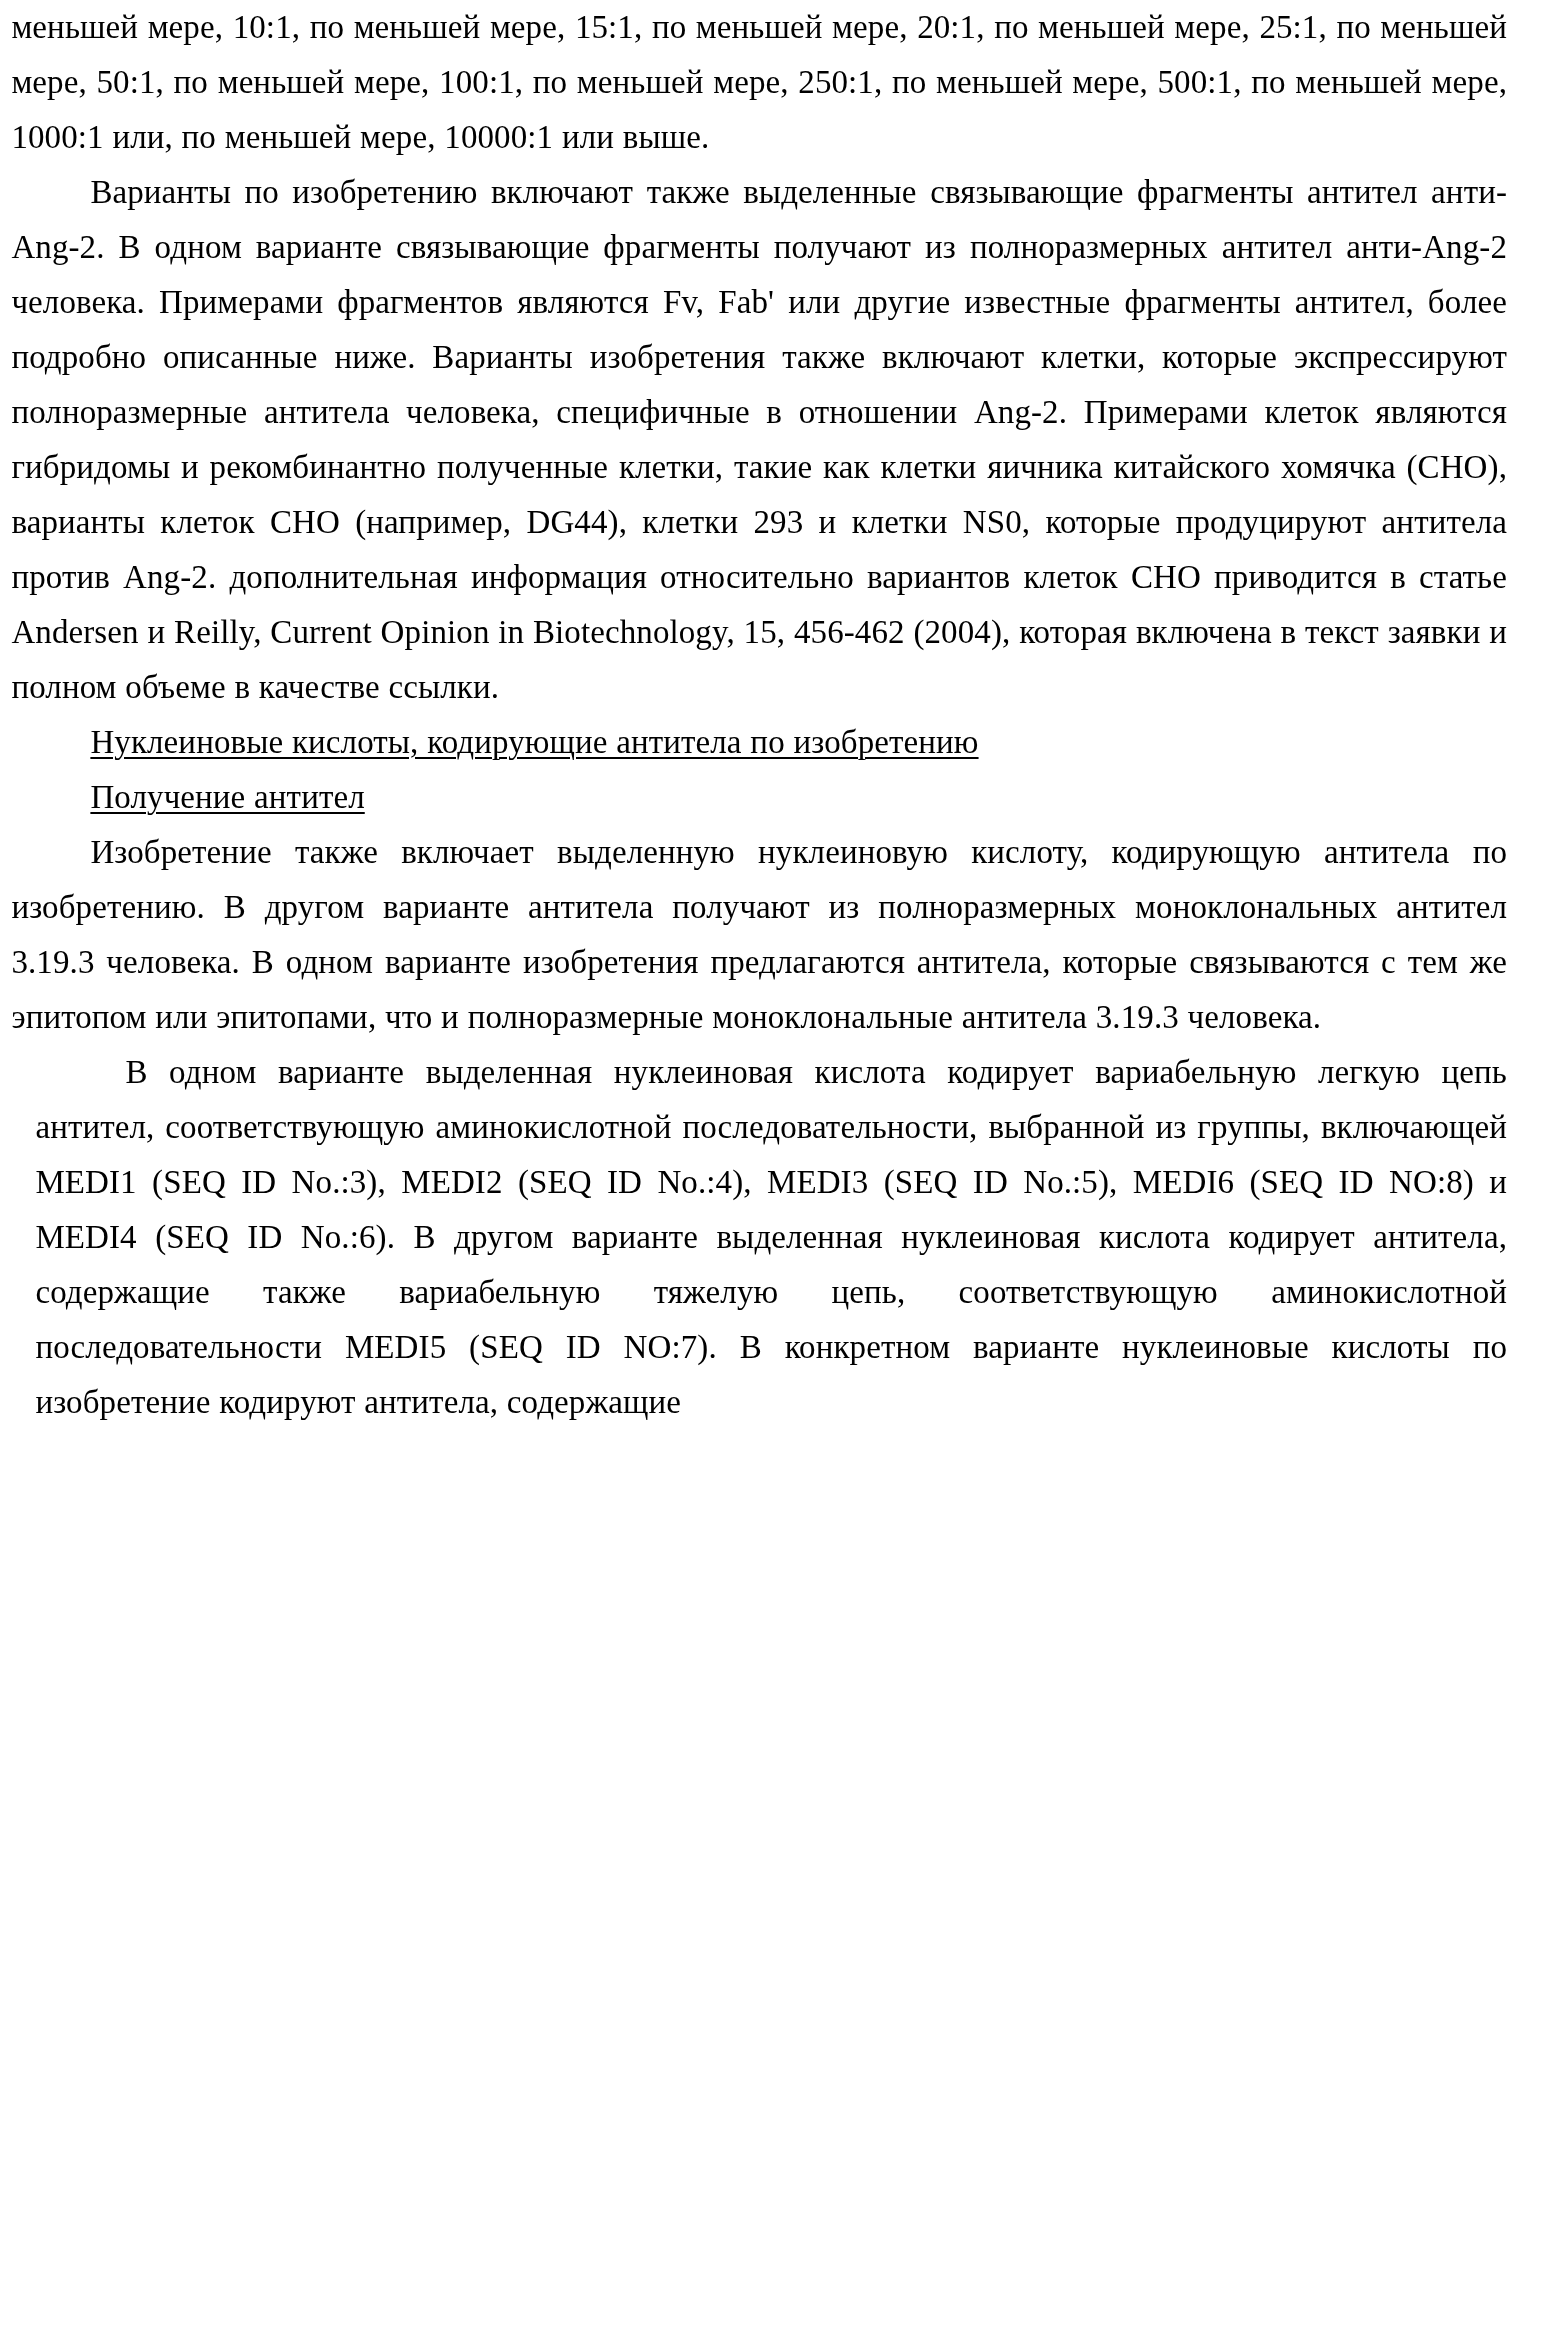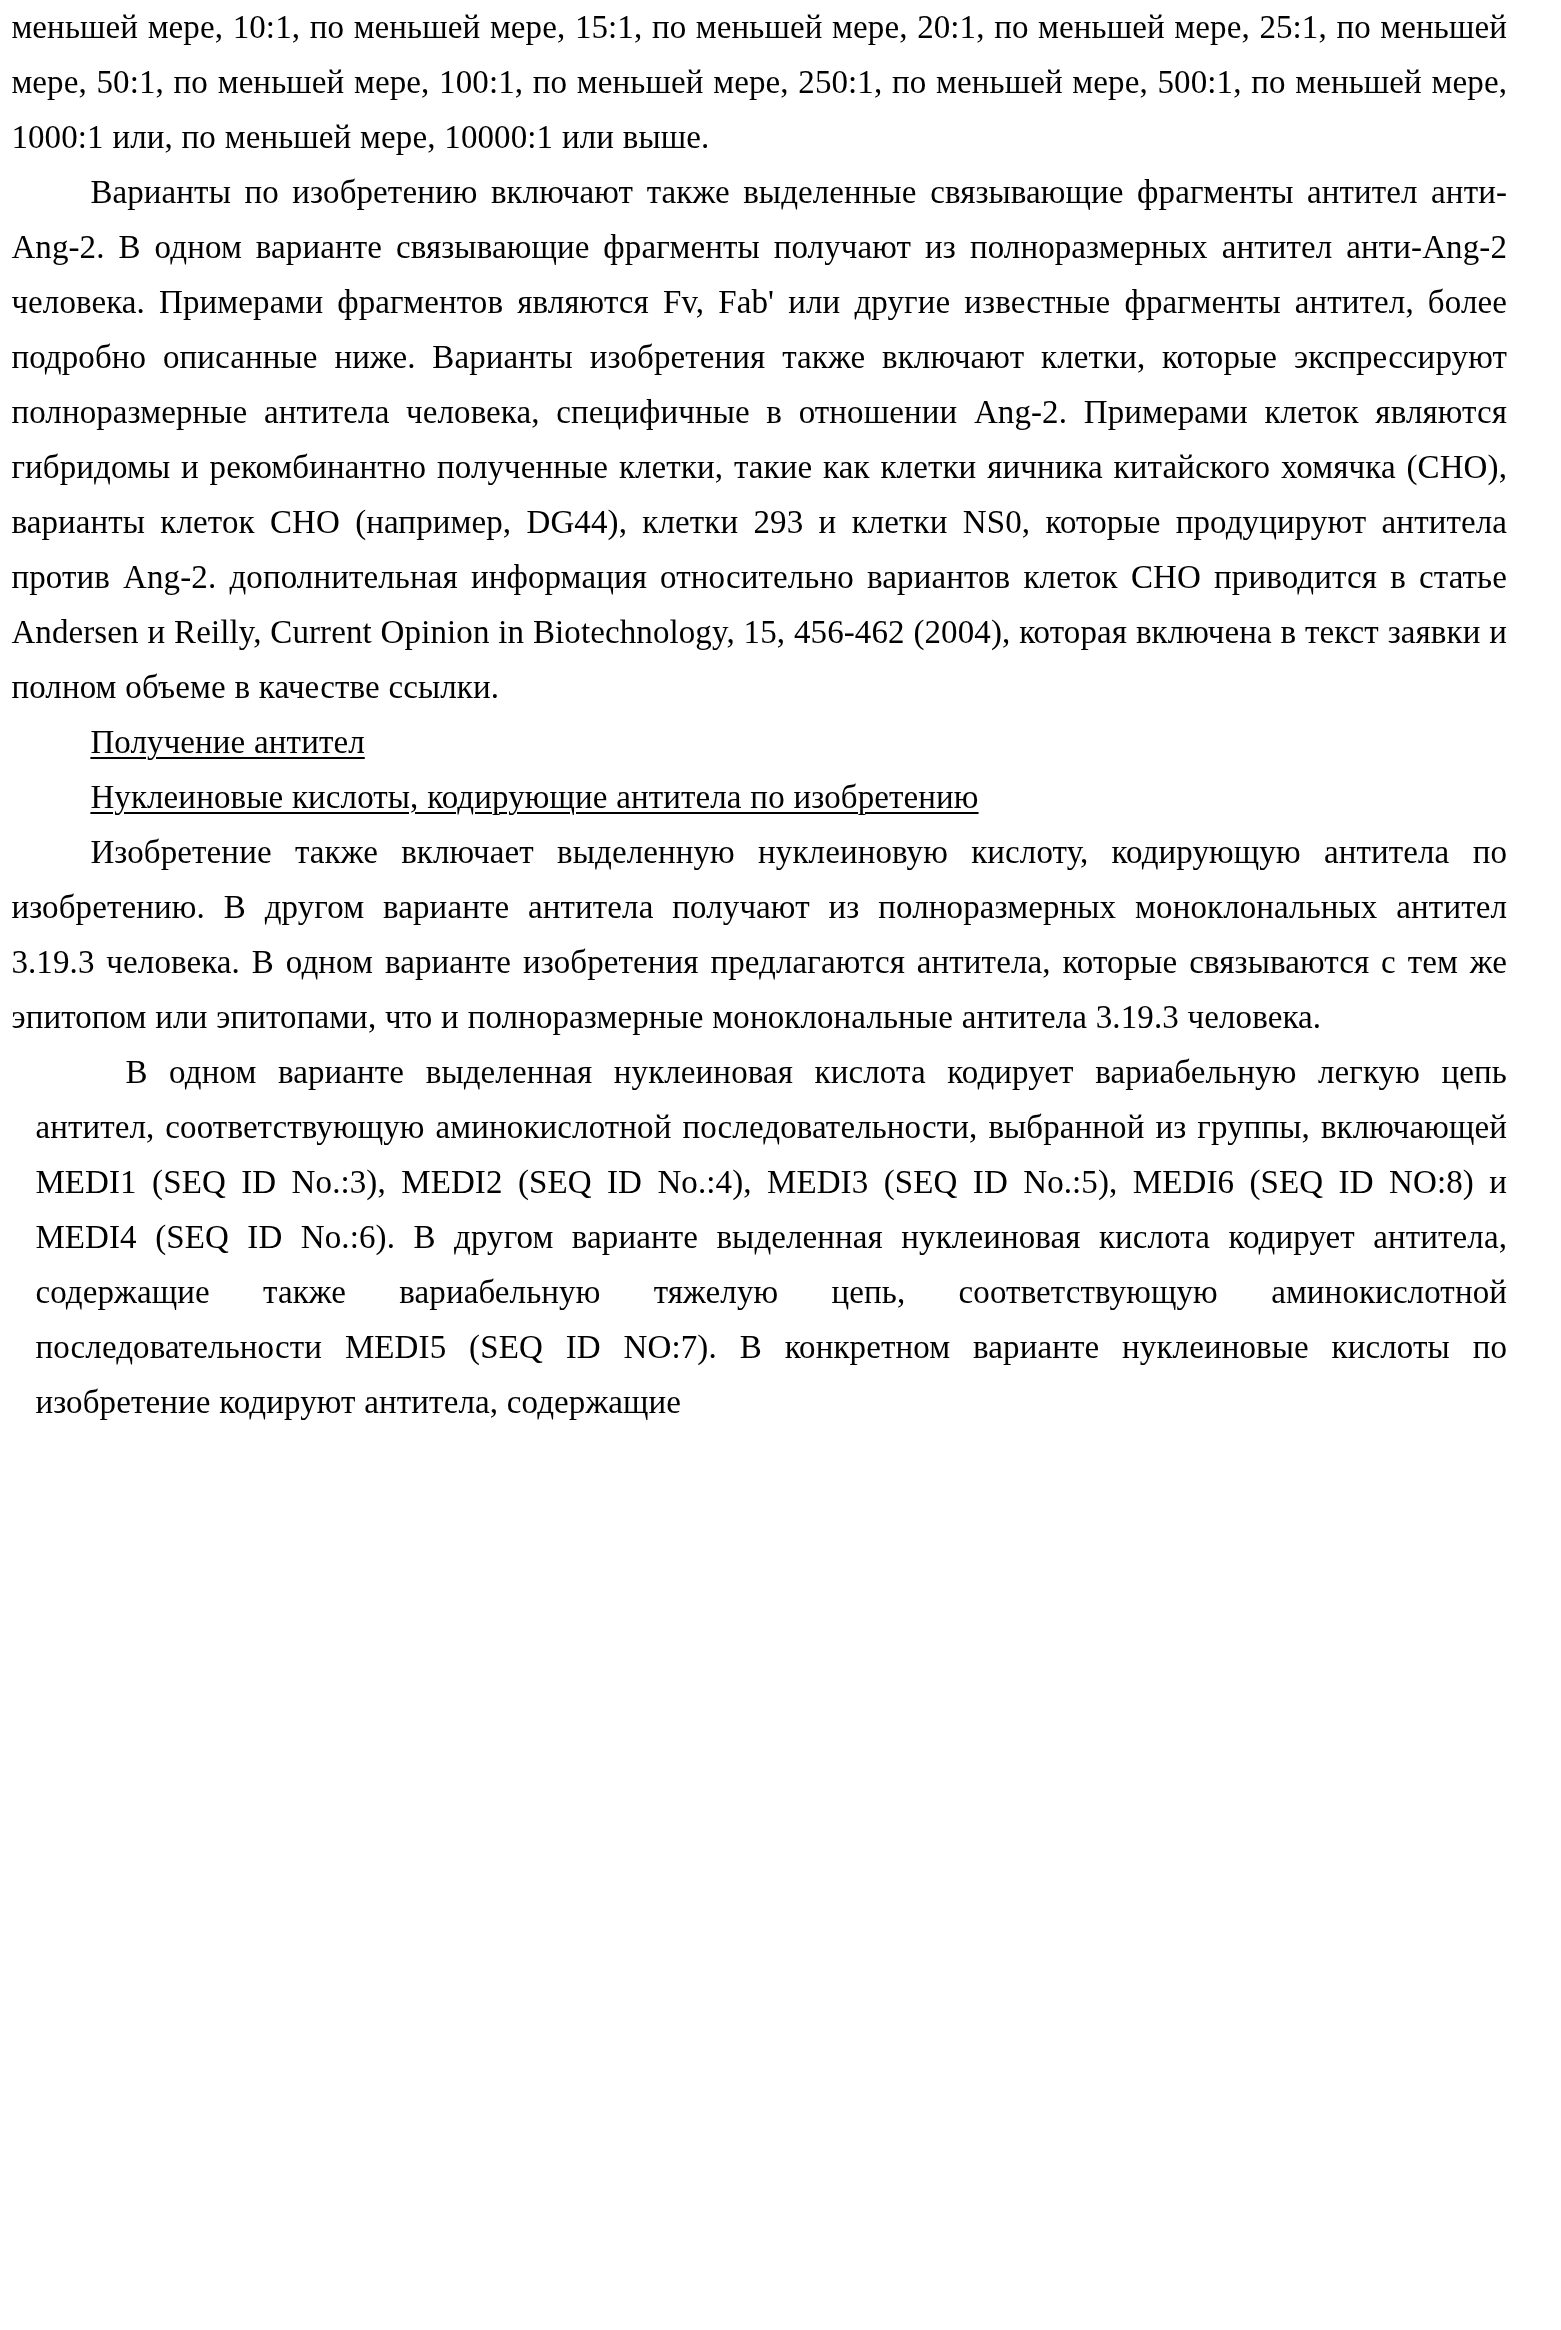--- a/index.html
+++ b/index.html
@@ -60,23 +60,23 @@
 </head>
 <body>
 
 <div class="page">
   <div class="doc-body">
 
     <p class="para">меньшей мере, 10:1, по меньшей мере, 15:1, по меньшей мере, 20:1, по меньшей мере, 25:1, по меньшей мере, 50:1, по меньшей мере, 100:1, по меньшей мере, 250:1, по меньшей мере, 500:1, по меньшей мере, 1000:1 или, по меньшей мере, 10000:1 или выше.</p>
 
     <p class="para indent">Варианты по изобретению включают также выделенные связывающие фрагменты антител анти-Ang-2. В одном варианте связывающие фрагменты получают из полноразмерных антител анти-Ang-2 человека. Примерами фрагментов являются Fv, Fab' или другие известные фрагменты антител, более подробно описанные ниже. Варианты изобретения также включают клетки, которые экспрессируют полноразмерные антитела человека, специфичные в отношении Ang-2. Примерами клеток являются гибридомы и рекомбинантно полученные клетки, такие как клетки яичника китайского хомячка (CHO), варианты клеток CHO (например, DG44), клетки 293 и клетки NS0, которые продуцируют антитела против Ang-2. дополнительная информация относительно вариантов клеток CHO приводится в статье Andersen и Reilly, Current Opinion in Biotechnology, 15, 456-462 (2004), которая включена в текст заявки и полном объеме в качестве ссылки.</p>
 
+    <p class="heading-line"><span class="u">Нуклеиновые кислоты, кодирующие антитела по изобретению</span></p>
+
     <p class="heading-line"><span class="u">Получение антител</span></p>
-
-    <p class="heading-line"><span class="u">Нуклеиновые кислоты, кодирующие антитела по изобретению</span></p>
 
     <p class="para indent">Изобретение также включает выделенную нуклеиновую кислоту, кодирующую антитела по изобретению. В другом варианте антитела получают из полноразмерных моноклональных антител 3.19.3 человека. В одном варианте изобретения предлагаются антитела, которые связываются с тем же эпитопом или эпитопами, что и полноразмерные моноклональные антитела 3.19.3 человека.</p>
 
     <p class="para indent-wide">В одном варианте выделенная нуклеиновая кислота кодирует вариабельную легкую цепь антител, соответствующую аминокислотной последовательности, выбранной из группы, включающей MEDI1 (SEQ ID No.:3), MEDI2 (SEQ ID No.:4), MEDI3 (SEQ ID No.:5), MEDI6 (SEQ ID NO:8) и MEDI4 (SEQ ID No.:6). В другом варианте выделенная нуклеиновая кислота кодирует антитела, содержащие также вариабельную тяжелую цепь, соответствующую аминокислотной последовательности MEDI5 (SEQ ID NO:7). В конкретном варианте нуклеиновые кислоты по изобретение кодируют антитела, содержащие</p>
 
   </div>
 </div>
 
 
 </body></html>

